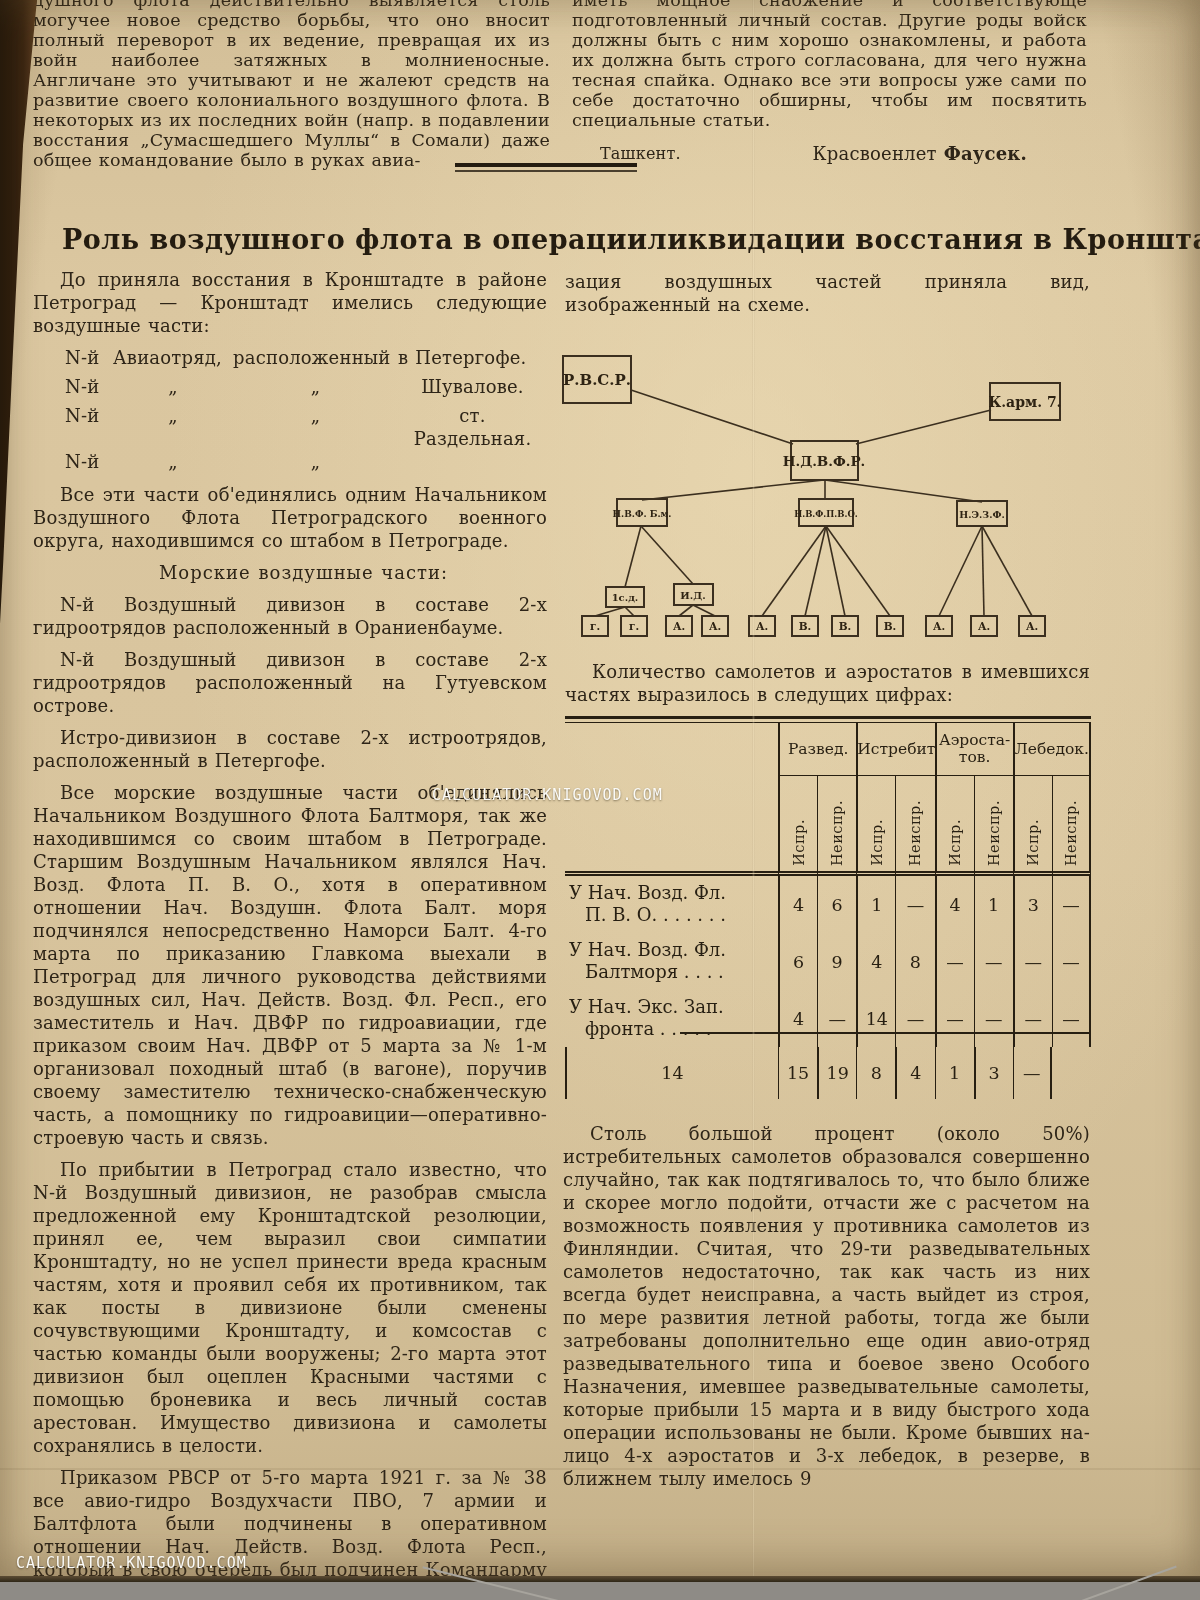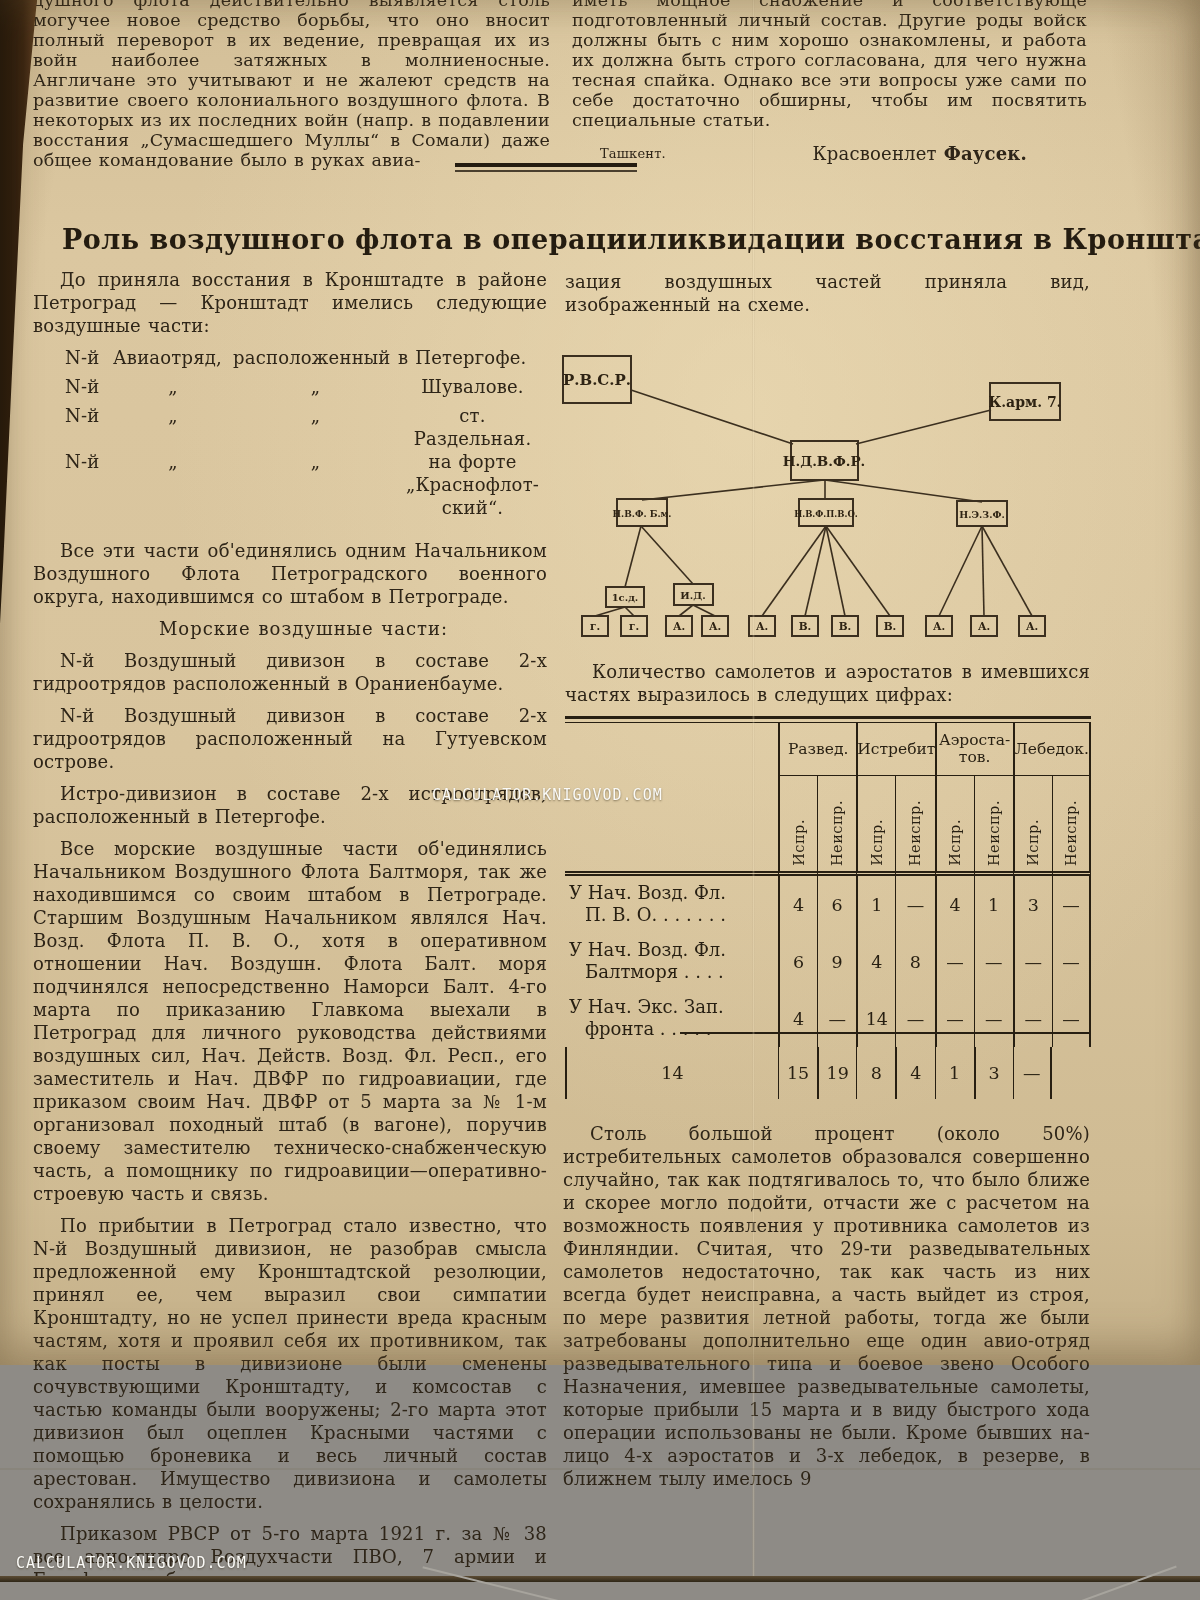--- a/index.html
+++ b/index.html
@@ -1,18 +1,18 @@
 <!DOCTYPE html>
 <html><head>
 <meta charset="utf-8">
 <style>
   html,body{margin:0;padding:0;}
   body{width:1200px;height:1600px;position:relative;overflow:hidden;
        font-family:"DejaVu Serif","Liberation Serif",serif;background:#8e8b86;}
-  #page{position:absolute;left:0;top:0;width:1200px;height:1365px;
+  #page{position:absolute;left:0;top:0;width:1200px;height:1582px;
         background:
           radial-gradient(ellipse at 62% 30%, rgba(240,224,185,.55) 0%, rgba(240,224,185,0) 55%),
           linear-gradient(100deg, rgba(120,95,60,.25) 0%, rgba(120,95,60,0) 6%),
           linear-gradient(260deg, rgba(120,95,60,.30) 0%, rgba(120,95,60,0) 7%),
           linear-gradient(180deg, #d3bf98 0%, #dbc7a0 18%, #d8c49d 55%, #cfbb93 88%, #c4b089 100%);
         color:#2e2518;}
   #page:after{content:"";position:absolute;inset:0;pointer-events:none;
         box-shadow:inset 0 -18px 40px rgba(90,70,40,.35), inset 0 14px 30px rgba(90,70,40,.18);}
   .crease-v{position:absolute;top:0;left:752px;width:3px;height:1582px;
         background:linear-gradient(90deg, rgba(100,80,50,.10), rgba(245,230,195,.25), rgba(100,80,50,.08));}
@@ -88,42 +88,42 @@
 
 <div id="page">
 
   <div class="txt top-col" style="left:33px;top:-10px;width:517px;">
     <p class="para noind">душного флота действительно выявляется столь могучее новое средство борьбы, что оно вносит полный переворот в их ведение, превращая их из войн наиболее затяжных в молниеносные. Англичане это учитывают и не жалеют средств на развитие своего колониального воздушного флота. В некоторых из их последних войн (напр. в подавлении восстания „Сумасшедшего Муллы“ в Сомали) даже общее командование было в руках авиа-</p>
   </div>
 
   <div class="txt top-col" style="left:572px;top:-10px;width:515px;">
     <p class="para noind">иметь мощное снабжение и соответствующе подготовленный личный состав. Другие роды войск должны быть с ним хорошо ознакомлены, и работа их должна быть строго согласована, для чего нужна тесная спайка. Однако все эти вопросы уже сами по себе достаточно обширны, чтобы им посвятить специальные статьи.</p>
     <div class="sig-line">
-      <span style="font-size:13px;text-align:center;">Ташкент.</span>
+      <span style="font-size:16px;text-align:center;">Ташкент.</span>
       <span style="font-size:18px;">
         <span>Красвоенлет</span>
         <span class="sig-name">Фаусек.</span>
       </span>
     </div>
   </div>
 
   <div id="separator">
     <div class="l1"></div>
     <div class="l2"></div>
   </div>
 
   <div id="title-row">
     <span>Роль воздушного флота в операции</span>
     <span>ликвидации восстания в Кронштадте.</span>
   </div>
 
   <div class="txt body-col" style="left:33px;top:268px;width:514px;">
     <p class="para">До приняла восстания в Кронштадте в районе Петроград — Кронштадт имелись следующие воздушные части:</p>
 
-    <div style="margin:2px 0 20px 0;">
+    <div style="margin:2px 0 4px 0;">
       <div class="unit-row">
         <span>N-й</span>
         <span>Авиаотряд,</span>
         <span>расположенный</span>
         <span>в Петергофе.</span>
       </div>
       <div class="unit-row">
         <span>N-й</span>
         <span class="dit">„</span>
         <span class="dit">„</span>
@@ -132,21 +132,20 @@
       <div class="unit-row">
         <span>N-й</span>
         <span class="dit">„</span>
         <span class="dit">„</span>
         <span class="locC">ст. Раздельная.</span>
       </div>
       <div class="unit-row">
         <span>N-й</span>
         <span class="dit">„</span>
         <span class="dit">„</span>
-        <span class="locC">на форте „Краснофлот-ский“.</span>
       </div>
     </div>
 
     <p class="para">Все эти части об'единялись одним Начальником Воздушного Флота Петроградского военного округа, находившимся со штабом в Петрограде.</p>
     <p class="para center-head">Морские воздушные части:</p>
     <p class="para">N-й Воздушный дивизон в составе 2-х гидроотрядов расположенный в Ораниенбауме.</p>
     <p class="para">N-й Воздушный дивизон в составе 2-х гидроотрядов расположенный на Гутуевском острове.</p>
     <p class="para">Истро-дивизион в составе 2-х истроотрядов, расположенный в Петергофе.</p>
     <p class="para">Все морские воздушные части об'единялись Начальником Воздушного Флота Балтморя, так же находившимся со своим штабом в Петрограде. Старшим Воздушным Начальником являлся Нач. Возд. Флота П. В. О., хотя в оперативном отношении Нач. Воздушн. Флота Балт. моря подчинялся непосредственно Наморси Балт. 4-го марта по приказанию Главкома выехали в Петроград для личного руководства действиями воздушных сил, Нач. Действ. Возд. Фл. Респ., его заместитель и Нач. ДВФР по гидроавиации, где приказом своим Нач. ДВФР от 5 марта за № 1-м организовал походный штаб (в вагоне), поручив своему заместителю техническо-снабженческую часть, а помощнику по гидроавиции—оперативно-строевую часть и связь.</p>
     <p class="para">По прибытии в Петроград стало известно, что N-й Воздушный дивизион, не разобрав смысла предложенной ему Кронштадтской резолюции, принял ее, чем выразил свои симпатии Кронштадту, но не успел принести вреда красным частям, хотя и проявил себя их противником, так как посты в дивизионе были сменены сочувствующими Кронштадту, и комсостав с частью команды были вооружены; 2-го марта этот дивизион был оцеплен Красными частями с помощью броневика и весь личный состав арестован. Имущество дивизиона и самолеты сохранялись в целости.</p>

